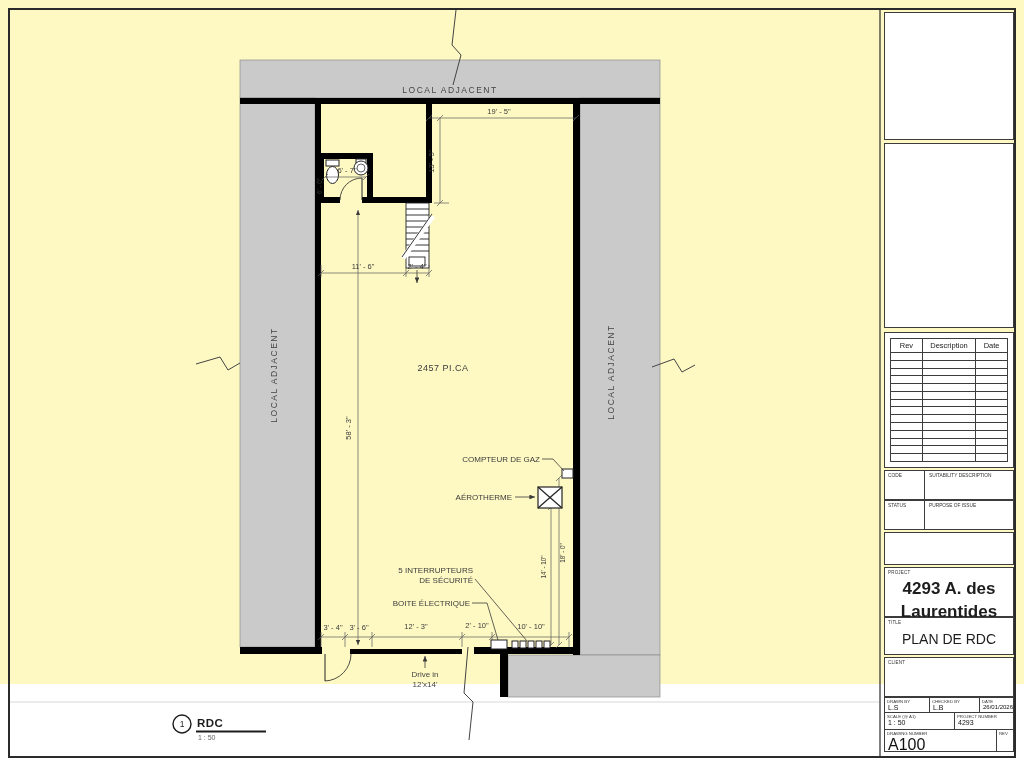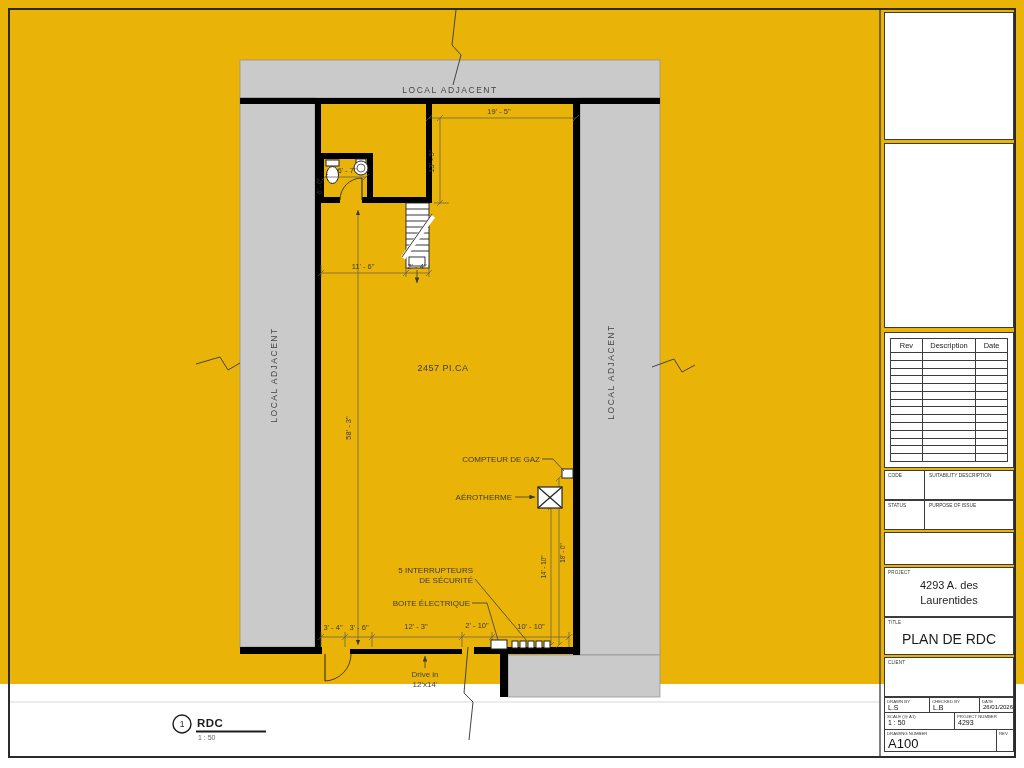--- a/index.html
+++ b/index.html
@@ -1,17 +1,17 @@
 <!DOCTYPE html>
 <html><head>
 <meta charset="utf-8">
 <style>
   html,body{margin:0;padding:0;background:#fff;width:1024px;height:768px;overflow:hidden;
     font-family:"Liberation Sans",sans-serif;}
-  .sheet{position:relative;width:1024px;height:684px;background:#eab308;}
+  .sheet{position:relative;width:1024px;height:684px;background:#fef9c3;}
   svg{position:absolute;left:0;top:0;font-family:"Liberation Sans",sans-serif;}
   svg text{fill:#3b3b3b;}
   .dim{font-size:7.5px;}
   .dims{font-size:6.3px;}
   .lbl{font-size:8px;}
   .adj{font-size:8.5px;letter-spacing:1.5px;fill:#454545;}
   .area-lbl{font-size:9px;letter-spacing:.5px;}
   .viewname{font-size:11.5px;font-weight:bold;fill:#1c1c1c;letter-spacing:.5px;}
   .viewscale{font-size:7px;fill:#666;}
   .viewnum{font-size:8.5px;fill:#1c1c1c;}
@@ -38,21 +38,21 @@
   .kv-label{width:40px;border-right:1px solid #3c3c3c;font-size:4.8px;color:#333;padding:2px 0 0 3px;box-sizing:border-box;}
   .kv-value{flex:1;font-size:4.8px;color:#333;padding:2px 0 0 4px;}
   
   .info-grid{position:absolute;left:0;top:0;width:130px;}
   .info-row{display:flex;border:1px solid #3c3c3c;border-top:none;box-sizing:border-box;}
   .info-row.first{border-top:1px solid #3c3c3c;}
   .info-cell{position:relative;box-sizing:border-box;border-right:1px solid #3c3c3c;padding:6px 2px 1px 3px;overflow:hidden;}
   .info-cell:last-child{border-right:none;}
   .info-cell .ilabel{position:absolute;left:2px;top:1px;font-size:4.3px;color:#333;white-space:nowrap;}
   .info-cell .ival{font-size:7px;color:#111;}
-  .ival.big{font-size:13px;}
+  .ival.big{font-size:16px;}
 </style>
 </head>
 <body>
 
 <div class="sheet">
 
   <svg width="1024" height="768" viewBox="0 0 1024 768" xmlns="http://www.w3.org/2000/svg">
     <defs>
       <marker id="arr" orient="auto-start-reverse" markerWidth="8" markerHeight="6" refX="7" refY="3">
         <path d="M0,0 L7,3 L0,6 z" fill="#3b3b3b"></path>
@@ -342,21 +342,21 @@
       <div class="kv-row">
         <div class="kv-label">STATUS</div>
         <div class="kv-value">PURPOSE OF ISSUE</div>
       </div>
     </div>
 
     <div class="tb-box" style="top:520px;height:33px;"></div>
 
     <div class="tb-box" style="top:555px;height:50px;">
       <div class="tb-tinylabel">PROJECT</div>
-      <div class="tb-center" style="font-size:11px;line-height:1.35;">4293 A. des Laurentides</div>
+      <div class="tb-center" style="font-size:17px;line-height:1.35;font-weight:bold;">4293 A. des Laurentides</div>
     </div>
 
     <div class="tb-box" style="top:605px;height:38px;">
       <div class="tb-tinylabel">TITLE</div>
       <div class="tb-center" style="font-size:14px;top:13px;">PLAN DE RDC</div>
     </div>
 
     <div class="tb-box" style="top:645px;height:40px;">
       <div class="tb-tinylabel">CLIENT</div>
     </div>

